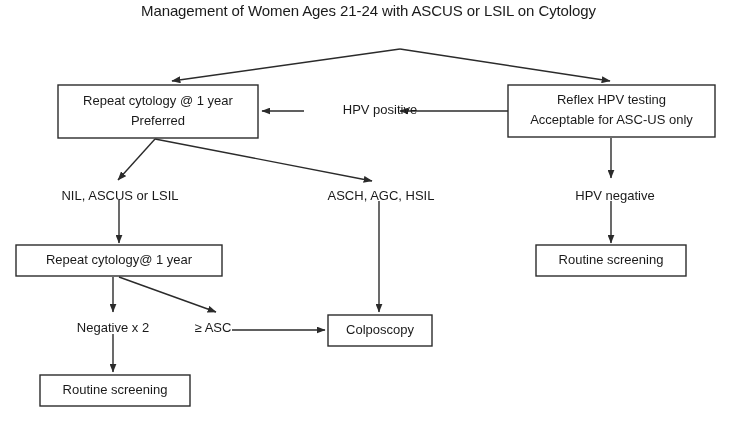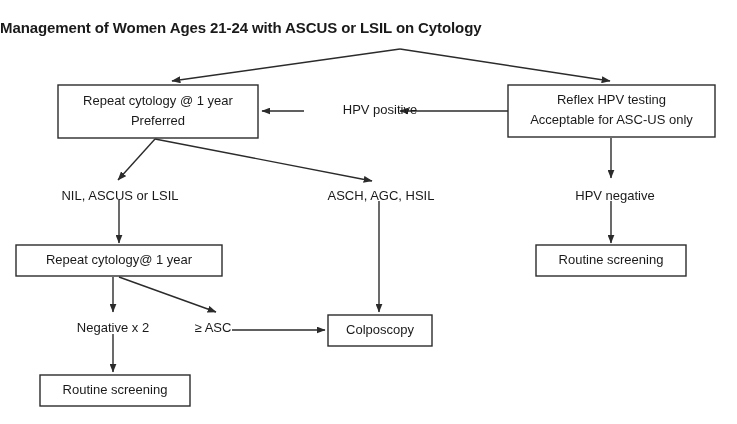--- a/index.html
+++ b/index.html
@@ -15,25 +15,26 @@
     overflow: hidden;
   }
   #chart-root {
     position: relative;
     width: 737px;
     height: 424px;
     background: #ffffff;
   }
   #chart-title {
     position: absolute;
-    top: 19px;
+    top: 2px;
     left: 0;
     width: 737px;
+    text-align: center;
     font-size: 15px;
-    font-weight: bold;
+    font-weight: normal;
     letter-spacing: -0.1px;
     color: #1a1a1a;
   }
   svg#flow-svg {
     position: absolute;
     top: 0;
     left: 0;
     width: 737px;
     height: 424px;
   }

